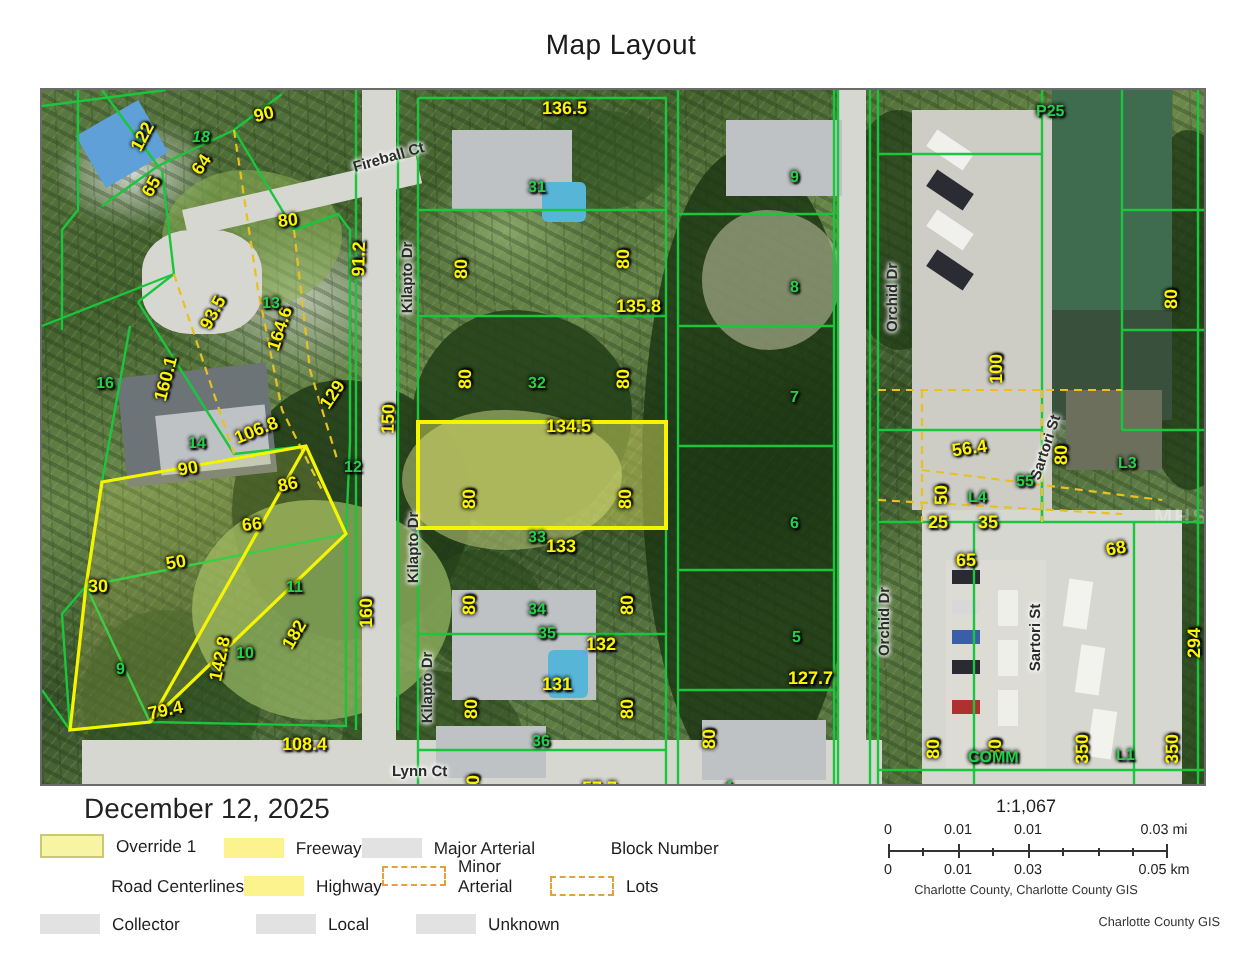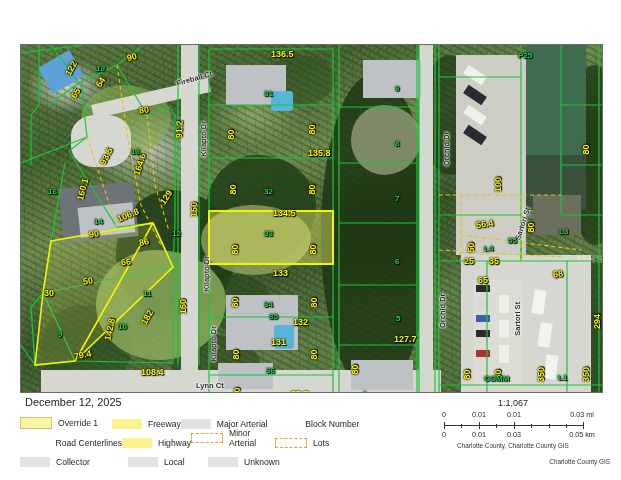--- a/index.html
+++ b/index.html
@@ -48,21 +48,21 @@
 
   
   .lbl{position:absolute;white-space:nowrap;font-family:"Liberation Sans",sans-serif;
        font-weight:bold;line-height:1;}
   .ylw{color:#fdf500;text-shadow:0 0 2px #000,0 0 2px #000,1px 1px 1px #000;}
   .grn{color:#23d14a;text-shadow:0 0 2px #000,0 0 2px #000,1px 1px 1px #000;}
   .st  {color:#2b2b2b;text-shadow:0 0 2px #fff,0 0 2px #fff,0 0 3px #fff;font-weight:bold;}
 
   
   #legend{position:absolute;left:20px;top:396px;width:360px;height:80px;}
-  .date{font-size:11px;color:#222;position:absolute;left:5px;top:0;}
+  .date{font-size:14px;color:#222;position:absolute;left:22px;top:0;}
   .lgrid{position:absolute;left:0;top:14px;width:360px;}
   .lrow{display:flex;align-items:flex-end;height:19px;}
   .lcell{display:flex;align-items:center;}
   .sw{width:30px;height:10px;margin-right:6px;flex:0 0 auto;}
   .sw-override{background:#f7f5a3;border:1px solid #c9c77a;}
   .sw-freeway{background:#fcf38f;}
   .sw-highway{background:#fcf38f;}
   .sw-major{background:#e2e2e2;}
   .sw-minor{border:1px dashed #e0a33c;background:rgba(255,255,255,0);height:8px;}
   .sw-collector{background:#e2e2e2;}
@@ -89,20 +89,21 @@
   .credit{position:absolute;left:0;top:44px;width:190px;text-align:center;font-size:6.4px;color:#333;}
   .credit2{position:absolute;left:440px;top:458px;width:170px;text-align:right;font-size:6.4px;color:#333;}
 
   .wm{position:absolute;font-size:11px;font-weight:bold;color:rgba(255,255,255,.28);letter-spacing:1px;}
 </style>
 </head>
 <body>
 
 <div id="page">
 
+  <div class="title">Map Layout</div>
 
   <div id="mapframe">
 
     <div id="aerial">
       <div class="base"></div>
       <div class="tex"></div>
 
       <div class="blob" style="left:95px;top:145px;width:120px;height:130px;background:#1f3a16;opacity:.85"></div>
       <div class="blob" style="left:185px;top:110px;width:110px;height:110px;background:#23401a;opacity:.9"></div>
       <div class="blob" style="left:300px;top:30px;width:110px;height:320px;background:#1b3412;opacity:.82"></div>
@@ -312,21 +313,21 @@
         <div class="lbl grn" style="left: 75px; top: 20px; font-size: 8px; font-style: italic;">18</div>
         <div class="lbl grn" style="left: 110px; top: 103px; font-size: 8px;">13</div>
         <div class="lbl grn" style="left: 73px; top: 173px; font-size: 8px;">14</div>
         <div class="lbl grn" style="left: 151px; top: 185px; font-size: 8px;">12</div>
         <div class="lbl grn" style="left: 27px; top: 143px; font-size: 8px;">16</div>
         <div class="lbl grn" style="left: 122px; top: 245px; font-size: 8px;">11</div>
         <div class="lbl grn" style="left: 97px; top: 278px; font-size: 8px;">10</div>
         <div class="lbl grn" style="left: 37px; top: 286px; font-size: 8px;">9</div>
         <div class="lbl grn" style="left: 243px; top: 45px; font-size: 8px;">31</div>
         <div class="lbl grn" style="left: 243px; top: 143px; font-size: 8px;">32</div>
-        <div class="lbl grn" style="left: 243px; top: 185px; font-size: 8px;">33</div>
+        <div class="lbl grn" style="left: 243px; top: 220px; font-size: 8px;">33</div>
         <div class="lbl grn" style="left: 243px; top: 256px; font-size: 8px;">34</div>
         <div class="lbl grn" style="left: 248px; top: 268px; font-size: 8px;">35</div>
         <div class="lbl grn" style="left: 245px; top: 322px; font-size: 8px;">36</div>
         <div class="lbl grn" style="left: 374px; top: 40px; font-size: 8px;">9</div>
         <div class="lbl grn" style="left: 374px; top: 95px; font-size: 8px;">8</div>
         <div class="lbl grn" style="left: 374px; top: 150px; font-size: 8px;">7</div>
         <div class="lbl grn" style="left: 374px; top: 213px; font-size: 8px;">6</div>
         <div class="lbl grn" style="left: 375px; top: 270px; font-size: 8px;">5</div>
         <div class="lbl grn" style="left: 341px; top: 345px; font-size: 8px;">4</div>
         <div class="lbl grn" style="left: 497px; top: 7px; font-size: 8px;">P25</div>

